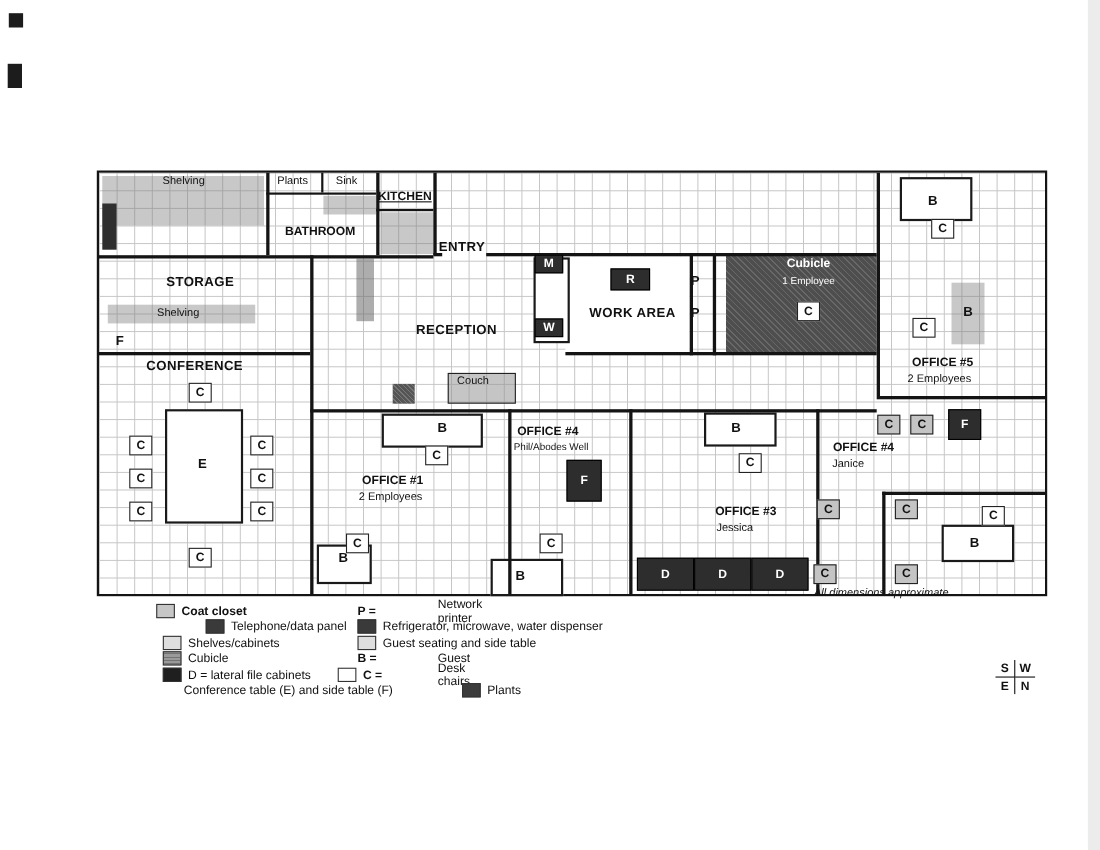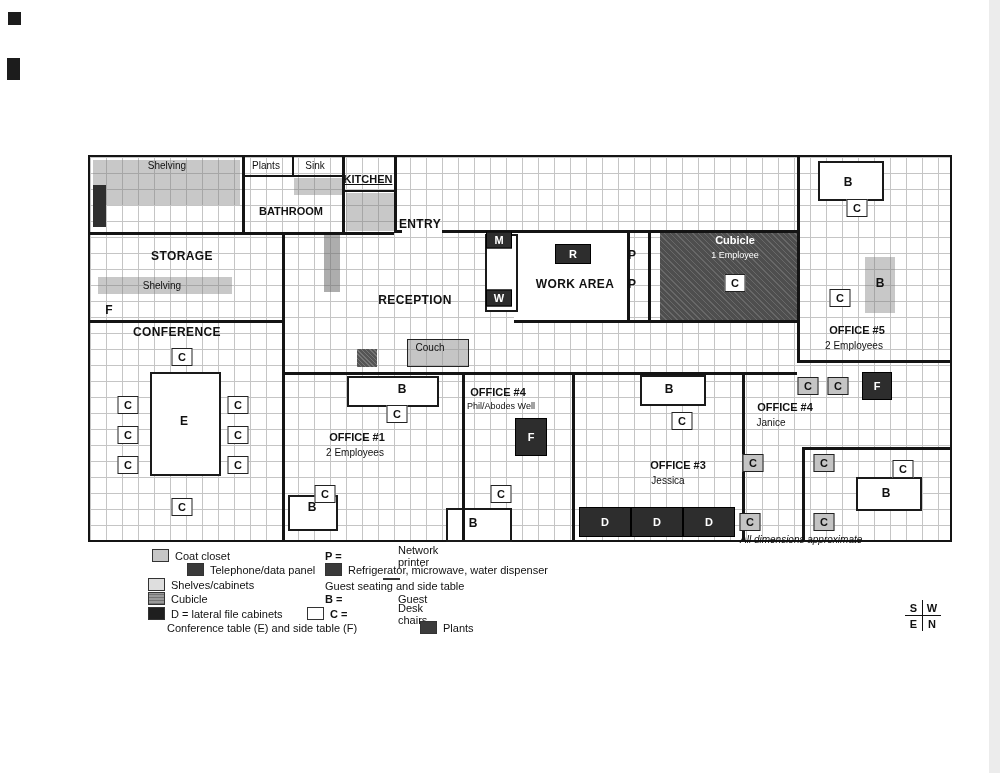--- a/index.html
+++ b/index.html
@@ -177,21 +177,21 @@
       <div class="marker dark" style="left: 787px; top: 229px; width: 28px; height: 26px;">F</div>
       <div class="marker dark" style="left: 515px; top: 365px; width: 50px; height: 28px;">D</div>
       <div class="marker dark" style="left: 567px; top: 365px; width: 50px; height: 28px;">D</div>
       <div class="marker dark" style="left: 619px; top: 365px; width: 50px; height: 28px;">D</div>
     </div>
 
   <div class="footnote">All dimensions approximate</div>
 
   <div class="legend">
 
-    <div class="lrow" style="left:12px;top:2px;">
+    <div class="lrow" style="left:2px;top:2px;font-weight:bold;">
         <span class="swatch sw-grey"></span>
         <span>Coat closet</span>
       </div>
     <div class="lrow" style="left:8px;top:16px;padding-left:39px;">
         <span class="swatch sw-dark"></span>
         <span>Telephone/data panel</span>
       </div>
     <div class="lrow" style="left:8px;top:31px;">
         <span class="swatch sw-light"></span>
         <span>Shelves/cabinets</span>
@@ -209,21 +209,21 @@
       </div>
 
     <div class="lrow" style="left:185px;top:2px;">
         <span class="prefix">P =</span>
         <span class="abs" style="left:73px;">Network printer</span>
       </div>
     <div class="lrow" style="left:185px;top:16px;">
         <span class="swatch sw-dark"></span>
         <span>Refrigerator, microwave, water dispenser</span>
       </div>
-    <div class="lrow" style="left:185px;top:31px;flex-direction:column;">
+    <div class="lrow" style="left:185px;top:31px;">
         <span class="swatch sw-light"></span>
         <span>Guest seating and side table</span>
       </div>
     <div class="lrow" style="left:185px;top:45px;">
         <span class="prefix">B =</span>
         <span class="abs" style="left:73px;">Guest</span>
       </div>
     <div class="lrow" style="left:167px;top:60px;">
         <span class="swatch sw-white"></span>
         <span class="prefix">C =</span>

